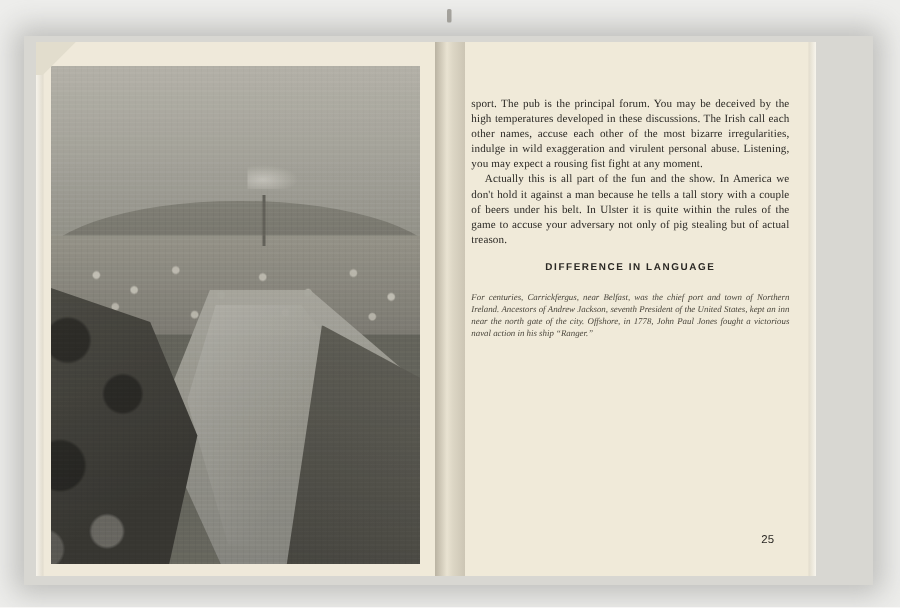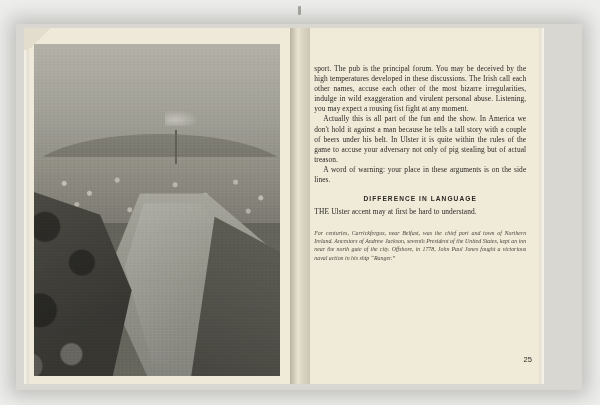--- a/index.html
+++ b/index.html
@@ -231,21 +231,21 @@
   .caption {
     margin-top: 12px;
     font-size: 5.9px;
     line-height: 8.1px;
     font-style: italic;
     color: #4a463c;
     text-align: justify;
   }
   .folio {
     position: absolute;
-    right: 12px;
+    right: 28px;
     bottom: 20px;
     font-size: 7.6px;
     color: #2a2824;
     font-family: "Liberation Sans", sans-serif;
   }
   
   .edge-right {
     position: absolute;
     right: 0; top: 0;
     width: 5px; height: 100%;
@@ -303,25 +303,23 @@
         <div class="grain"></div>
       </div>
     </div>
 
     <div class="page-right">
       <div class="edge-right"></div>
 
       <div class="text-col">
         <p class="body-p first">sport. The pub is the principal forum. You may be deceived by the high temperatures developed in these discussions. The Irish call each other names, accuse each other of the most bizarre irregularities, indulge in wild exaggeration and virulent personal abuse. Listening, you may expect a rousing fist fight at any moment.</p>
         <p class="body-p">Actually this is all part of the fun and the show. In America we don't hold it against a man because he tells a tall story with a couple of beers under his belt. In Ulster it is quite within the rules of the game to accuse your adversary not only of pig stealing but of actual treason.</p>
-        <p class="body-p">A word of warning: your place in these arguments is on the side lines.</p>
 
         <div class="section-head">DIFFERENCE IN LANGUAGE</div>
 
-        <p class="body-p first"><span class="smallcaps-lead">THE</span><span> Ulster accent may at first be hard to understand.</span></p>
 
         <p class="caption">For centuries, Carrickfergus, near Belfast, was the chief port and town of Northern Ireland. Ancestors of Andrew Jackson, seventh President of the United States, kept an inn near the north gate of the city. Offshore, in 1778, John Paul Jones fought a victorious naval action in his ship “Ranger.”</p>
       </div>
 
       <div class="folio">25</div>
     </div>
 
     <div class="gutter"></div>
   </div>
 

